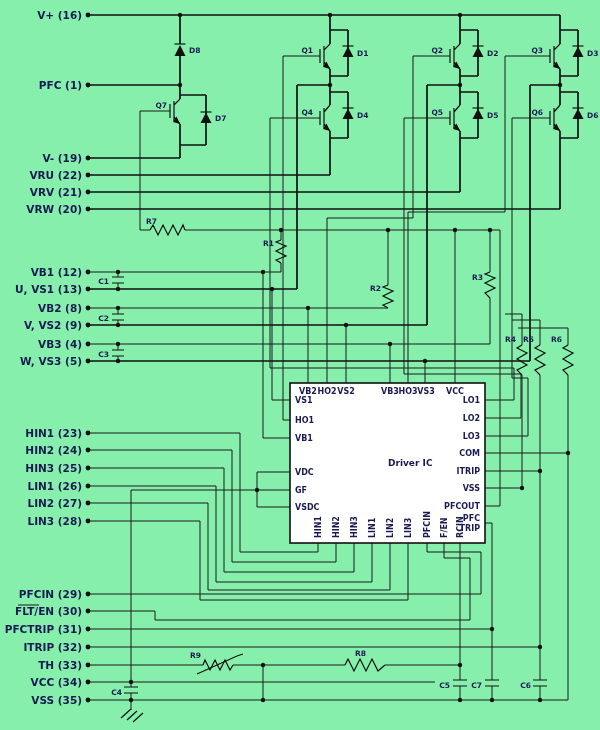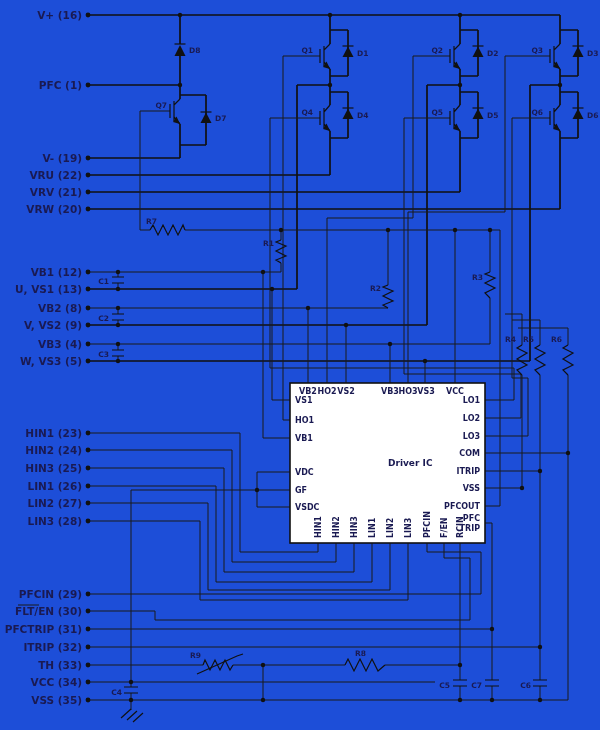--- a/index.html
+++ b/index.html
@@ -1,16 +1,16 @@
 <!DOCTYPE html>
 <html><head>
 <meta charset="utf-8">
 <style>
   html,body{margin:0;padding:0;background:#ffffff;}
-  .page{width:600px;height:730px;background:#1d4ed8;position:relative;overflow:hidden;}
+  .page{width:600px;height:730px;background:#86efac;position:relative;overflow:hidden;}
   svg text{font-family:"DejaVu Sans","Liberation Sans",sans-serif;fill:#1a1a52;}
   .term{font-size:10.5px;font-weight:700;}
   .pin{font-size:8px;font-weight:600;}
   .comp{font-size:7.5px;font-weight:600;}
   .icname{font-size:9px;font-weight:600;}
   .w{stroke:#1a1a1a;stroke-width:1;fill:none;}
   .wt{stroke:#111111;stroke-width:1.7;fill:none;}
   .sym{stroke:#111111;stroke-width:1.2;fill:none;}
   .fill{fill:#111111;stroke:none;}
 </style>

